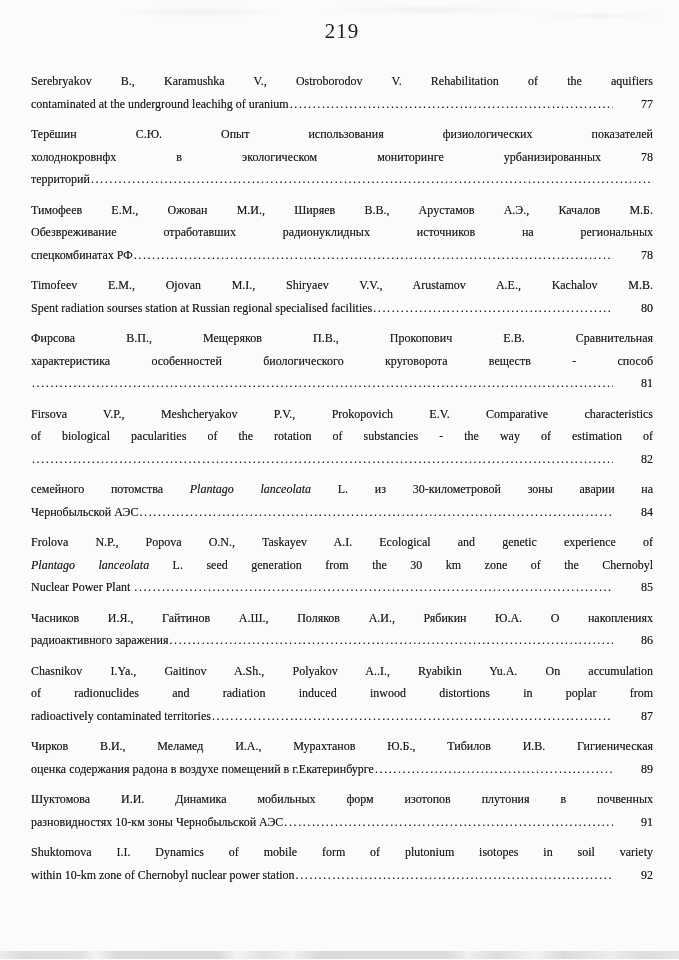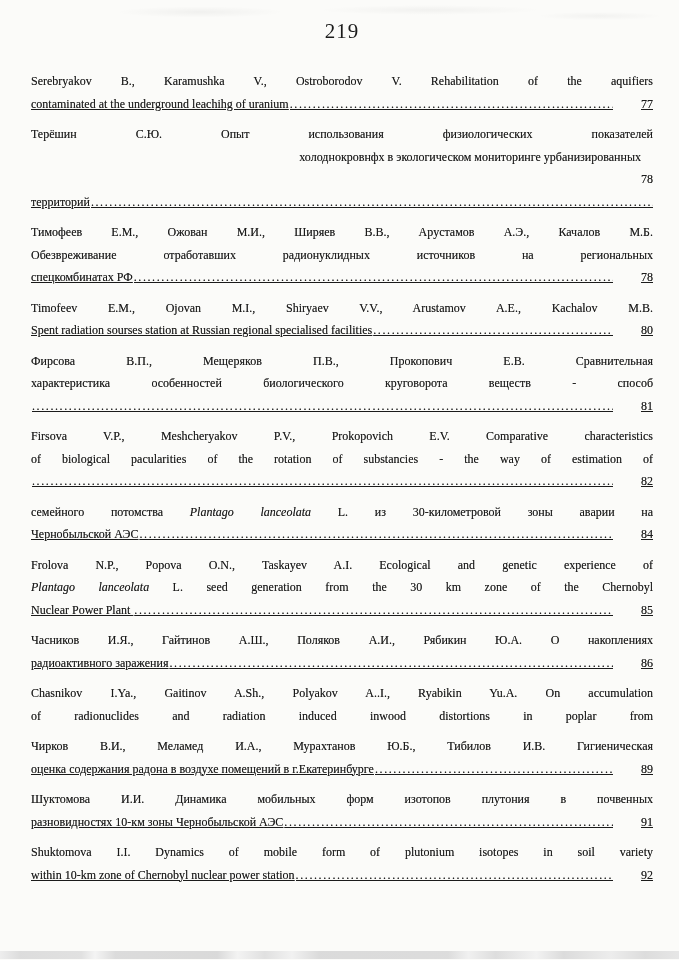--- a/index.html
+++ b/index.html
@@ -35,30 +35,30 @@
     line-height: 22.5px;
     text-shadow: 0 0 0.4px rgba(0,0,0,0.5);
   }
   
   .line.j {
     text-align: justify;
     text-align-last: justify;
     overflow: hidden;
   }
   
-  .line.jnum { display: flex; align-items: flex-end; flex-direction: column; }
+  .line.jnum { display: flex; align-items: flex-start; }
   .line.jnum .txt {
     flex: 1;
     text-align: justify;
     text-align-last: justify;
     margin-right: 12px;
     overflow: hidden;
   }
   
-  .line.dots { display: flex; align-items: center; text-decoration: underline; }
+  .line.dots { display: flex; align-items: center; }
   .line.dots .txt { flex: none; white-space: pre; }
   .dotfill {
     flex: 1;
     overflow: hidden;
     white-space: nowrap;
     letter-spacing: 1.6px;
     margin-left: 1px;
   }
   .dotfill::after {
     content: "..................................................................................................................................................................................................";
@@ -163,20 +163,25 @@
         <div class="line j"><span class="txt"><span>Часников И.Я., Гайтинов А.Ш., Поляков А.И., Рябикин Ю.А. О накоплениях</span></span></div>
         <div class="line dots">
           <span class="txt"><span>радиоактивного заражения</span></span>
           <span class="dotfill"></span>
           <span class="num">86</span>
         </div>
       </div>
       <div class="entry">
         <div class="line j"><span class="txt"><span>Chasnikov I.Ya., Gaitinov A.Sh., Polyakov A..I., Ryabikin Yu.A. On accumulation</span></span></div>
         <div class="line j"><span class="txt"><span>of radionuclides and radiation induced inwood distortions in poplar from</span></span></div>
+        <div class="line dots">
+          <span class="txt"><span>radioactively contaminated territories</span></span>
+          <span class="dotfill"></span>
+          <span class="num">87</span>
+        </div>
       </div>
       <div class="entry">
         <div class="line j"><span class="txt"><span>Чирков В.И., Меламед И.А., Мурахтанов Ю.Б., Тибилов И.В. Гигиеническая</span></span></div>
         <div class="line dots">
           <span class="txt"><span>оценка содержания радона в воздухе помещений в г.Екатеринбурге</span></span>
           <span class="dotfill"></span>
           <span class="num">89</span>
         </div>
       </div>
       <div class="entry">

